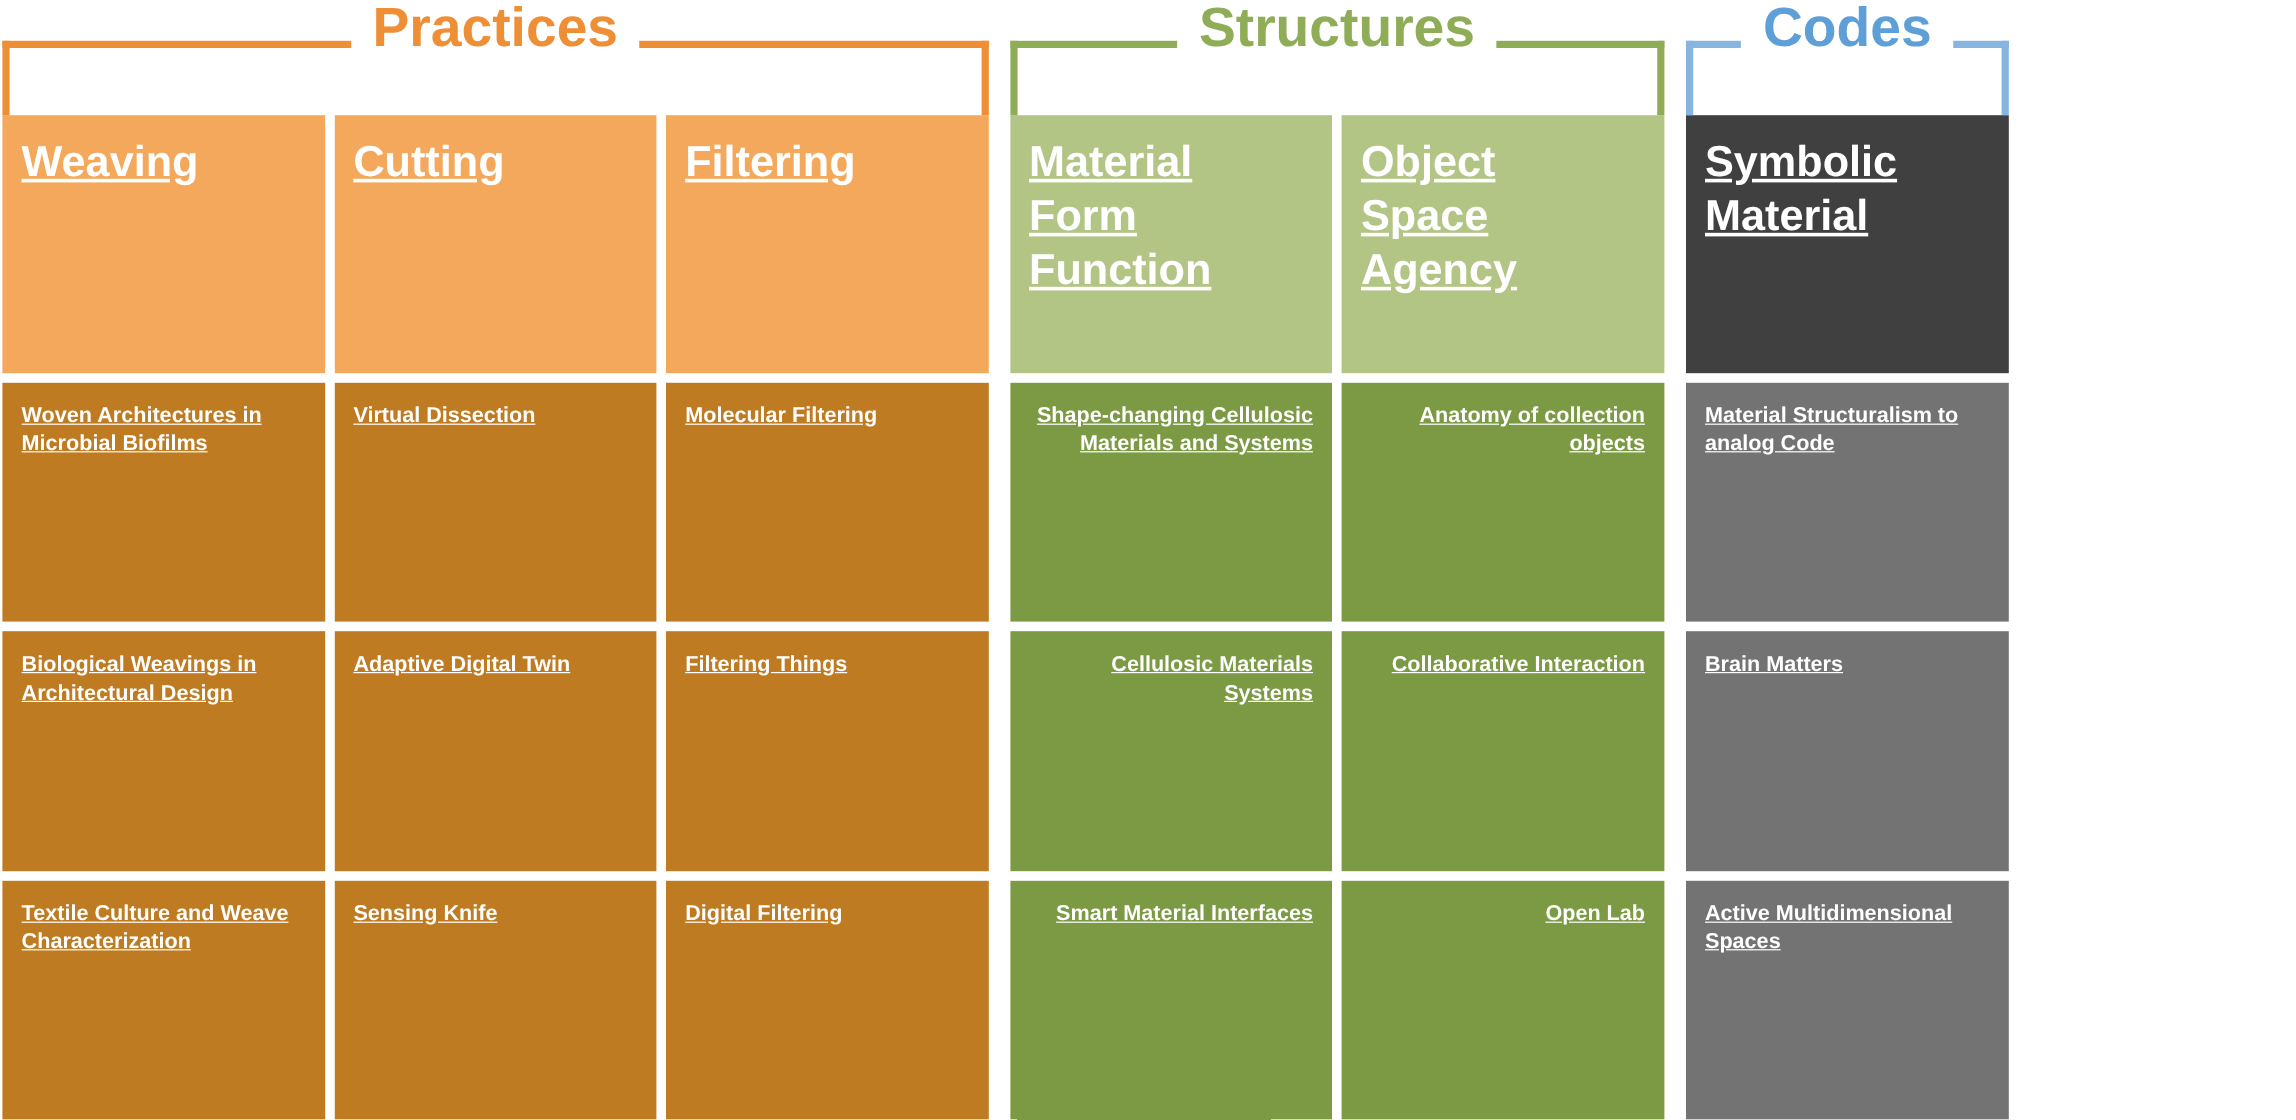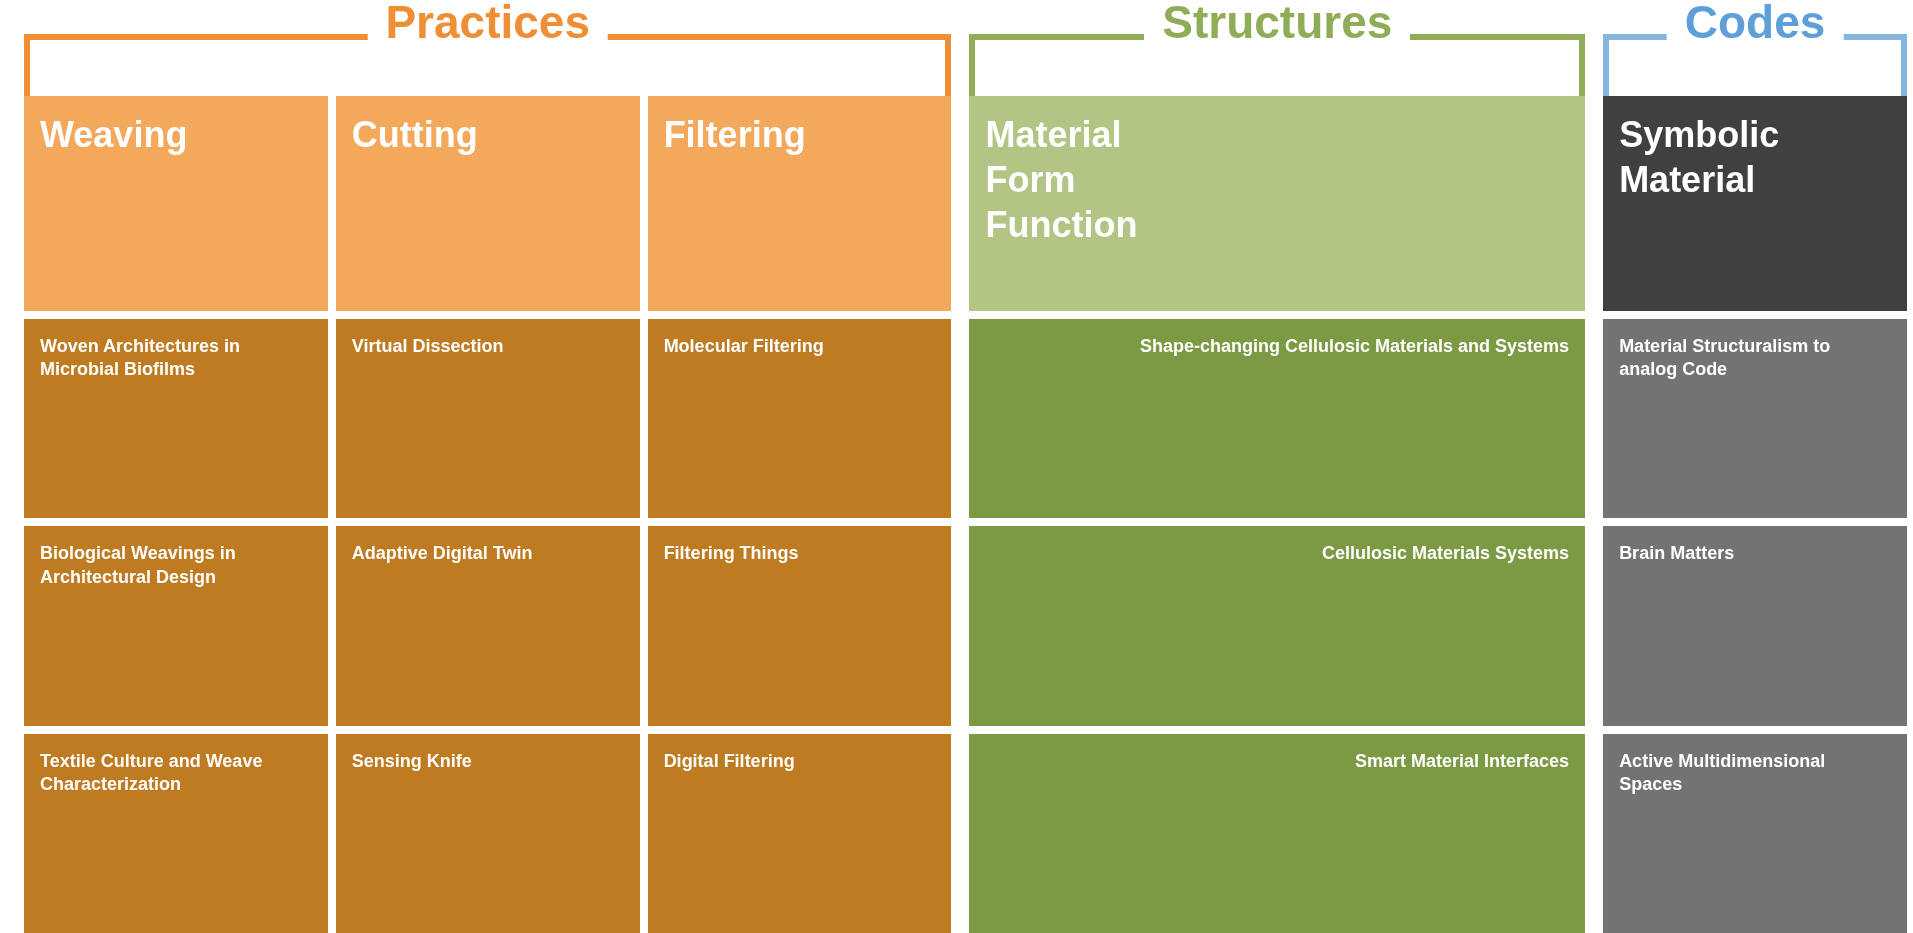--- a/index.html
+++ b/index.html
@@ -11,22 +11,22 @@
   }
   body {
     width: 1913px;
     height: 933px;
     overflow: hidden;
   }
   .board {
     box-sizing: border-box;
     display: flex;
     gap: 18px;
-    padding-left: 24px;
-    width: 1907px;
+    padding-left: 2px;
+    width: 1674px;
     height: 933px;
   }
   .group {
     display: flex;
     flex-direction: column;
     min-width: 0;
   }
   .group-practices  { flex: 937 0 0; }
   .group-structures { flex: 622 0 0; }
   .group-codes      { flex: 307 0 0; }
@@ -69,20 +69,21 @@
     display: flex;
     flex-direction: column;
     gap: 8px;
     min-width: 0;
   }
   .cell {
     box-sizing: border-box;
     color: #ffffff;
     font-weight: bold;
     padding: 16px 16px;
+    text-decoration: underline;
   }
   .cell.header {
     flex: none;
     height: 215px;
     font-size: 36px;
     line-height: 1.25;
     white-space: pre-line;
   }
   .cell.body {
     flex: 1;
@@ -145,20 +146,28 @@
     </div>
     <div class="columns">
       <div class="column">
         <div class="cell header">Material
 Form
 Function</div>
         <div class="cell body">Shape-changing Cellulosic Materials and Systems</div>
         <div class="cell body">Cellulosic Materials Systems</div>
         <div class="cell body">Smart Material Interfaces</div>
       </div>
+      <div class="column">
+        <div class="cell header">Object
+Space
+Agency</div>
+        <div class="cell body">Anatomy of collection objects</div>
+        <div class="cell body">Collaborative Interaction</div>
+        <div class="cell body">Open Lab</div>
+      </div>
     </div>
   </section>
 
   <section class="group group-codes">
     <div class="title-area">
       <div class="bracket"></div>
       <h2 class="group-title">Codes</h2>
     </div>
     <div class="columns">
       <div class="column">

